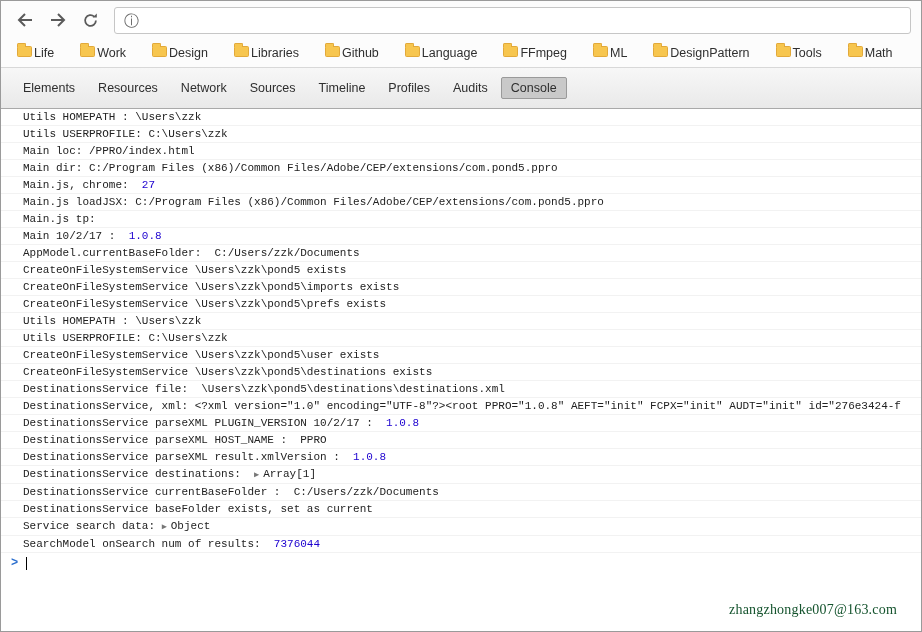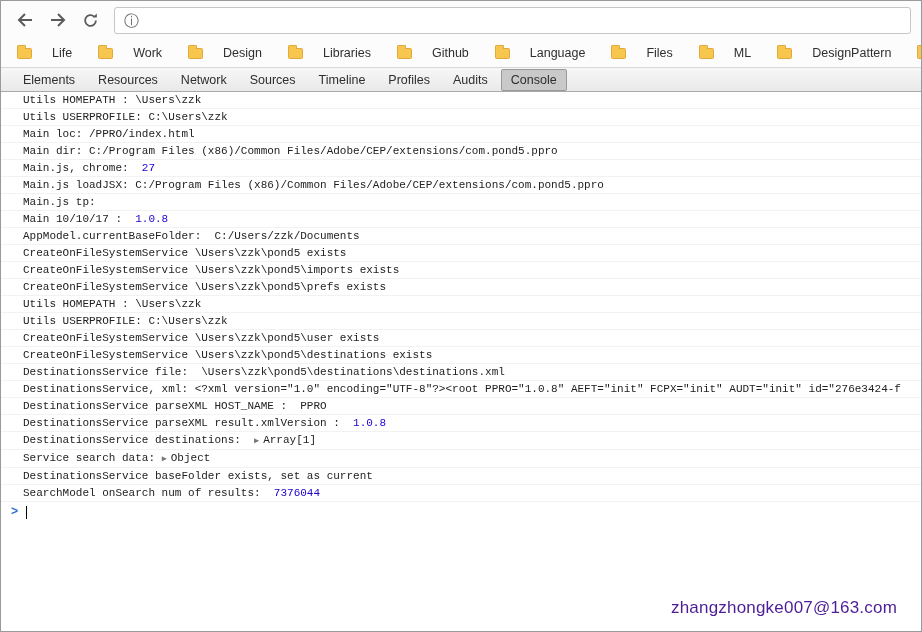--- a/index.html
+++ b/index.html
@@ -13,29 +13,29 @@
   .navbtn{width:27px;height:27px;border:none;background:transparent;display:flex;
     align-items:center;justify-content:center;border-radius:3px;cursor:pointer}
   .addressbar{flex:1;height:27px;border:1px solid #c6c6c6;border-radius:3px;background:#fff;
     display:flex;align-items:center;gap:8px;padding:0 9px;margin-left:4px;overflow:hidden}
   .info-icon{color:#6b6b6b;font-size:15px;line-height:1;cursor:pointer}
   .url{font-size:13.5px;color:#333;white-space:nowrap;overflow:hidden;flex:1;cursor:text}
 
   
   .bookmarks{height:28px;display:flex;align-items:center;gap:26px;padding:0 16px;
     background:#fcfcfc;overflow:hidden;white-space:nowrap}
-  .bm{display:flex;align-items:center;gap:20px;cursor:pointer;flex:0 0 auto}
+  .bm{display:flex;gap:2px;cursor:pointer;flex:0 0 auto}
   .folder-icon{width:15px;height:11px;background:#f7c64f;border:1px solid #e2a93a;
     border-radius:1.5px;position:relative;display:inline-block;flex:0 0 auto}
   .folder-icon::before{content:"";position:absolute;top:-4px;left:-1px;width:7px;height:3px;
     background:#f7c64f;border:1px solid #e2a93a;border-bottom:none;border-radius:1.5px 1.5px 0 0}
   .bm-label{font-size:12.5px;color:#2f2f2f}
 
   
-  .tabs{height:25px;display:flex;align-items:center;gap:3px;padding:0 12px;
+  .tabs{height:42px;display:flex;align-items:center;gap:3px;padding:0 12px;
     background:linear-gradient(#f7f7f7,#e9e9e9);
     border-top:1px solid #d8d8d8;border-bottom:1px solid #a9a9a9}
   .tab{font-size:12.5px;color:#2e2e2e;padding:3px 9px;border-radius:2px;cursor:pointer;
     border:1px solid transparent}
   .tab.active{background:#c9c9c9;border-color:#9a9a9a}
 
   
   .console{height:537px;overflow:hidden;background:#fff;position:relative;
     font-family:Liberation Mono, monospace}
   .cline{font-size:11px;color:#222;white-space:pre;line-height:13px;
@@ -43,22 +43,22 @@
   .seg-p{color:#222}
   .seg-n{color:#1c00cf}
   .seg-o{color:#222;cursor:pointer}
   .arrow{color:#777;font-size:8.5px;margin-right:4px;cursor:pointer;display:inline-block;
     transform:translateY(-0.5px)}
   .prompt{display:flex;align-items:center;height:20px;padding:0 8px 0 10px;cursor:text}
   .chev{color:#2c6fce;font-weight:bold;font-size:12px;line-height:1}
   .caret{width:1px;height:13px;background:#000;margin-left:8px;animation:blink 1.1s steps(1) infinite}
   @keyframes blink{50%{opacity:0}}
 
-  .watermark{position:absolute;right:24px;bottom:13px;color:#4c1d95;font-size:17px;
-    letter-spacing:.2px;font-family:Liberation Sans, sans-serif}
+  .watermark{position:absolute;right:24px;bottom:13px;color:#14532d;font-size:14px;
+    letter-spacing:.2px;font-family:Liberation Serif, serif}
 </style>
 </head>
 <body>
 
 <div class="window">
 
   <div class="toolbar">
     <button class="navbtn">
       <svg width="18" height="16" viewBox="0 0 18 16">
         <path d="M9 2 L3 8 l6 6" fill="none" stroke="#5a5a5a" stroke-width="2"></path>
@@ -102,21 +102,21 @@
       <div class="bm">
         <span class="folder-icon"></span>
         <span class="bm-label">Github</span>
       </div>
       <div class="bm">
         <span class="folder-icon"></span>
         <span class="bm-label">Language</span>
       </div>
       <div class="bm">
         <span class="folder-icon"></span>
-        <span class="bm-label">Files</span>
+        <span class="bm-label">FFmpeg</span>
       </div>
       <div class="bm">
         <span class="folder-icon"></span>
         <span class="bm-label">ML</span>
       </div>
       <div class="bm">
         <span class="folder-icon"></span>
         <span class="bm-label">DesignPattern</span>
       </div>
       <div class="bm">
@@ -142,36 +142,38 @@
 
   <div class="console">
     <div id="console-lines">
         <div class="cline"><span class="seg-p">Utils HOMEPATH : \Users\zzk</span></div>
         <div class="cline"><span class="seg-p">Utils USERPROFILE: C:\Users\zzk</span></div>
         <div class="cline"><span class="seg-p">Main loc: /PPRO/index.html</span></div>
         <div class="cline"><span class="seg-p">Main dir: C:/Program Files (x86)/Common Files/Adobe/CEP/extensions/com.pond5.ppro</span></div>
         <div class="cline"><span class="seg-p">Main.js, chrome:  </span><span class="seg-n">27</span></div>
         <div class="cline"><span class="seg-p">Main.js loadJSX: C:/Program Files (x86)/Common Files/Adobe/CEP/extensions/com.pond5.ppro</span></div>
         <div class="cline"><span class="seg-p">Main.js tp:</span></div>
-        <div class="cline"><span class="seg-p">Main 10/10/17 :  </span><span class="seg-n">1.0.8</span></div>
+        <div class="cline"><span class="seg-p">Main 10/2/17 :  </span><span class="seg-n">1.0.8</span></div>
         <div class="cline"><span class="seg-p">AppModel.currentBaseFolder:  C:/Users/zzk/Documents</span></div>
         <div class="cline"><span class="seg-p">CreateOnFileSystemService \Users\zzk\pond5 exists</span></div>
         <div class="cline"><span class="seg-p">CreateOnFileSystemService \Users\zzk\pond5\imports exists</span></div>
         <div class="cline"><span class="seg-p">CreateOnFileSystemService \Users\zzk\pond5\prefs exists</span></div>
         <div class="cline"><span class="seg-p">Utils HOMEPATH : \Users\zzk</span></div>
         <div class="cline"><span class="seg-p">Utils USERPROFILE: C:\Users\zzk</span></div>
         <div class="cline"><span class="seg-p">CreateOnFileSystemService \Users\zzk\pond5\user exists</span></div>
         <div class="cline"><span class="seg-p">CreateOnFileSystemService \Users\zzk\pond5\destinations exists</span></div>
         <div class="cline"><span class="seg-p">DestinationsService file:  \Users\zzk\pond5\destinations\destinations.xml</span></div>
         <div class="cline"><span class="seg-p">DestinationsService, xml: &lt;?xml version="1.0" encoding="UTF-8"?&gt;&lt;root PPRO="1.0.8" AEFT="init" FCPX="init" AUDT="init" id="276e3424-f</span></div>
+        <div class="cline"><span class="seg-p">DestinationsService parseXML PLUGIN_VERSION 10/2/17 :  </span><span class="seg-n">1.0.8</span></div>
         <div class="cline"><span class="seg-p">DestinationsService parseXML HOST_NAME :  PPRO</span></div>
         <div class="cline"><span class="seg-p">DestinationsService parseXML result.xmlVersion :  </span><span class="seg-n">1.0.8</span></div>
         <div class="cline"><span class="seg-p">DestinationsService destinations:  </span><span class="arrow">▶</span><span class="seg-o">Array[1]</span></div>
+        <div class="cline"><span class="seg-p">DestinationsService currentBaseFolder :  C:/Users/zzk/Documents</span></div>
+        <div class="cline"><span class="seg-p">DestinationsService baseFolder exists, set as current</span></div>
         <div class="cline"><span class="seg-p">Service search data: </span><span class="arrow">▶</span><span class="seg-o">Object</span></div>
-        <div class="cline"><span class="seg-p">DestinationsService baseFolder exists, set as current</span></div>
         <div class="cline"><span class="seg-p">SearchModel onSearch num of results:  </span><span class="seg-n">7376044</span></div>
       </div>
     <div class="prompt">
       <span class="chev">&gt;</span>
       <span class="caret"></span>
     </div>
   </div>
 
   <div class="watermark">zhangzhongke007@163.com</div>
 

